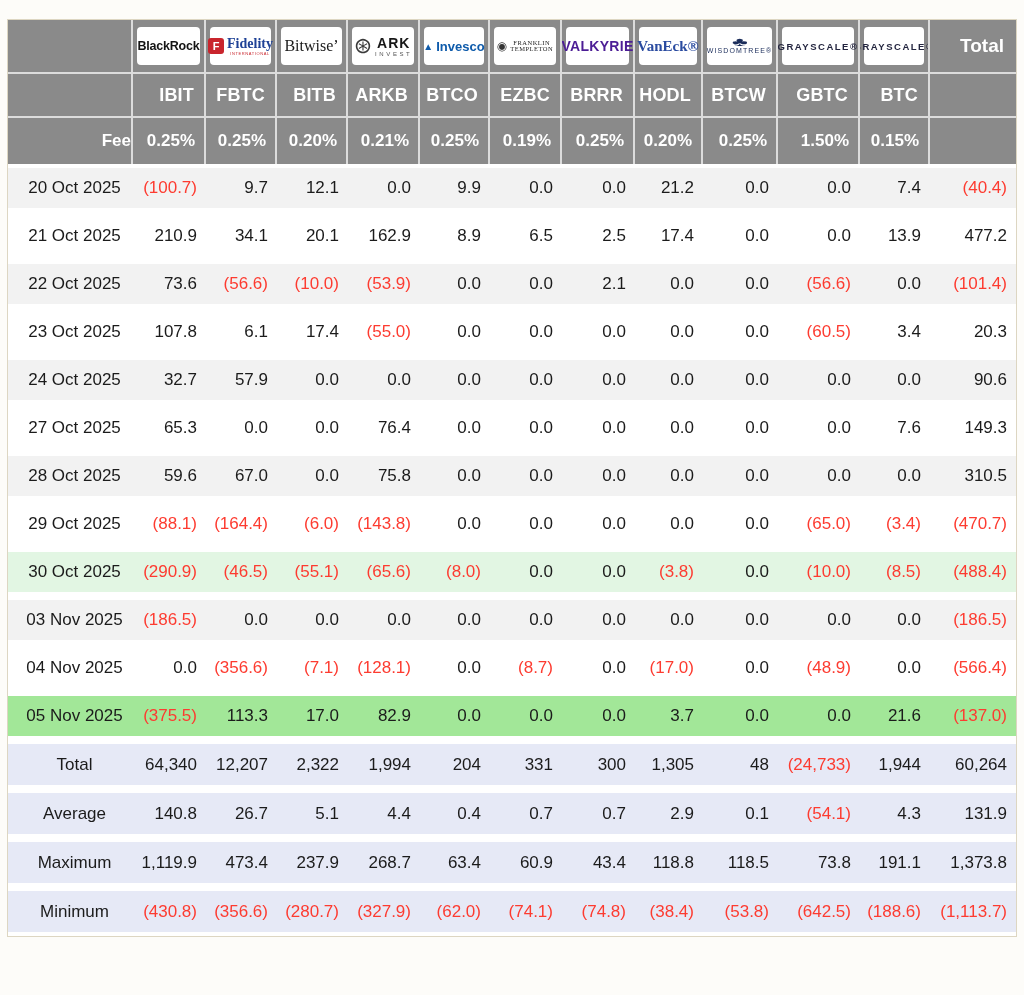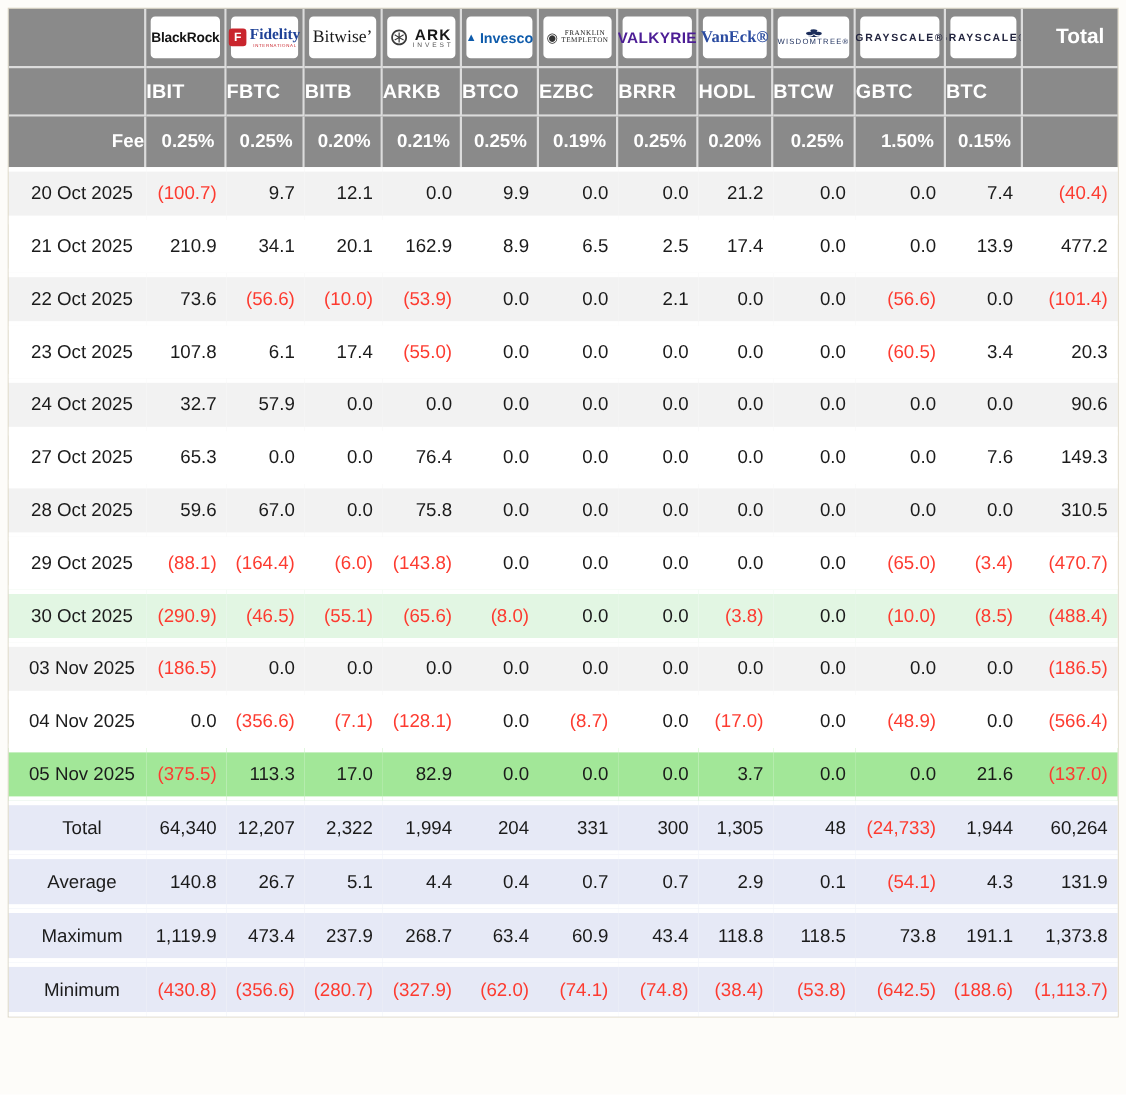--- a/index.html
+++ b/index.html
@@ -1,26 +1,26 @@
 <!DOCTYPE html>
 <html><head>
 <meta charset="utf-8">
 <style>
   html,body{margin:0;padding:0;background:#fdfcf9;font-family:"Liberation Sans",sans-serif;}
-  .wrap{width:1008px;margin:7px auto;border:1px solid #ddd6c2;background:#fff;}
+  .wrap{width:1008px;margin:19px auto;border:1px solid #ddd6c2;background:#fff;}
   table{border-collapse:separate;border-spacing:0;table-layout:fixed;width:100%;}
   td{box-sizing:border-box;overflow:hidden;white-space:nowrap;}
 
   
   thead td{background:#8a8a8a;color:#fff;border-right:2px solid #dcdcdc;border-bottom:2px solid #dcdcdc;vertical-align:middle;}
   thead tr td:last-child{border-right:0;}
   thead tr.fee-row td{border-bottom:0;}
   .logo-cell{height:54px;padding:6px 4px;text-align:center;}
   .total-head{font-weight:700;font-size:19px;text-align:right;padding-right:12px;}
-  .ticker-row td{height:44px;font-weight:700;font-size:18px;padding:0 10px 0 0;letter-spacing:.2px;}
+  .ticker-row td{height:44px;font-weight:700;font-size:18px;text-align:right;padding:0 10px 0 0;letter-spacing:.2px;}
   .fee-row td{height:46px;font-weight:700;font-size:17px;text-align:right;padding:0 9px 0 0;}
   .fee-row td.fee-label{text-align:right;padding:0 0 0 9px;}
 
   
   .logo-card{background:#fff;border-radius:4px;width:100%;height:38px;display:inline-flex;align-items:center;justify-content:center;gap:3px;padding:2px 3px;box-sizing:border-box;}
   .logo-stack{display:inline-flex;flex-direction:column;align-items:center;line-height:1;}
   .lg-blackrock .logo-text{font-weight:800;font-size:12.5px;color:#141414;letter-spacing:-.2px;}
   .lg-fidelity .logo-icon{width:16px;height:16px;background:#c9252d;color:#fff;font-weight:800;font-size:11px;border-radius:3px;display:inline-flex;align-items:center;justify-content:center;flex:0 0 auto;}
   .lg-fidelity .logo-text{font-family:"Liberation Serif",serif;font-weight:700;font-size:14px;color:#1e4196;}
   .lg-fidelity .logo-sub{font-size:4px;color:#c9252d;letter-spacing:.6px;margin-top:1px;}

